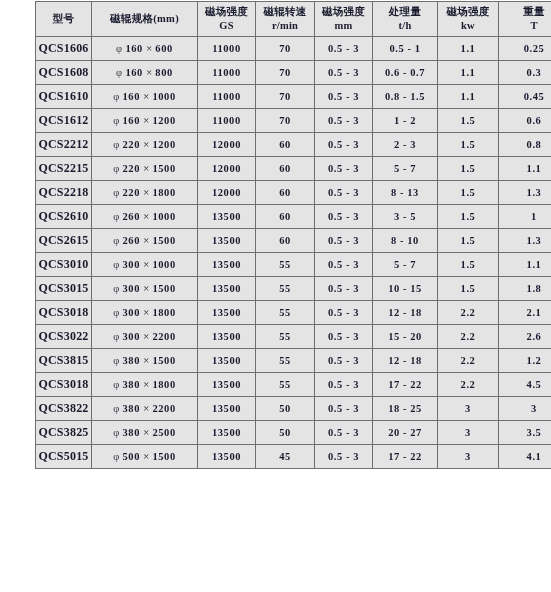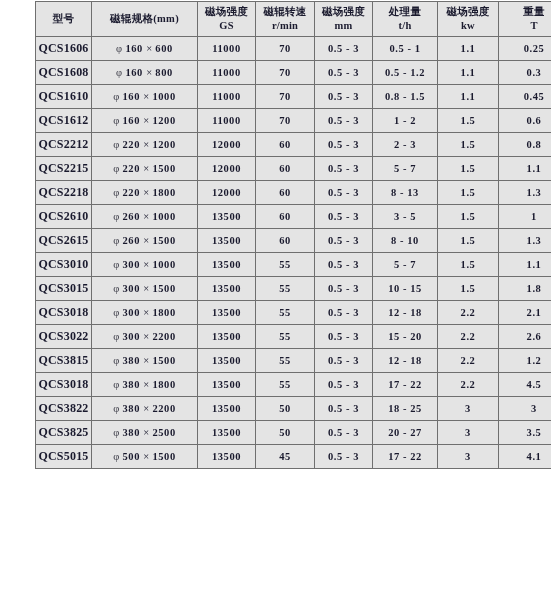--- a/index.html
+++ b/index.html
@@ -142,21 +142,21 @@
           <td>0.5 - 1</td>
           <td>1.1</td>
           <td>0.25</td>
         </tr>
         <tr>
           <td class="model">QCS1608</td>
           <td class="size"><span class="phi">φ</span> <span>160</span> <span class="times">×</span> <span>800</span></td>
           <td>11000</td>
           <td>70</td>
           <td>0.5 - 3</td>
-          <td>0.5 - 1.2</td>
+          <td>0.6 - 0.7</td>
           <td>1.1</td>
           <td>0.3</td>
         </tr>
         <tr>
           <td class="model">QCS1610</td>
           <td class="size"><span class="phi">φ</span> <span>160</span> <span class="times">×</span> <span>1000</span></td>
           <td>11000</td>
           <td>70</td>
           <td>0.5 - 3</td>
           <td>0.8 - 1.5</td>

